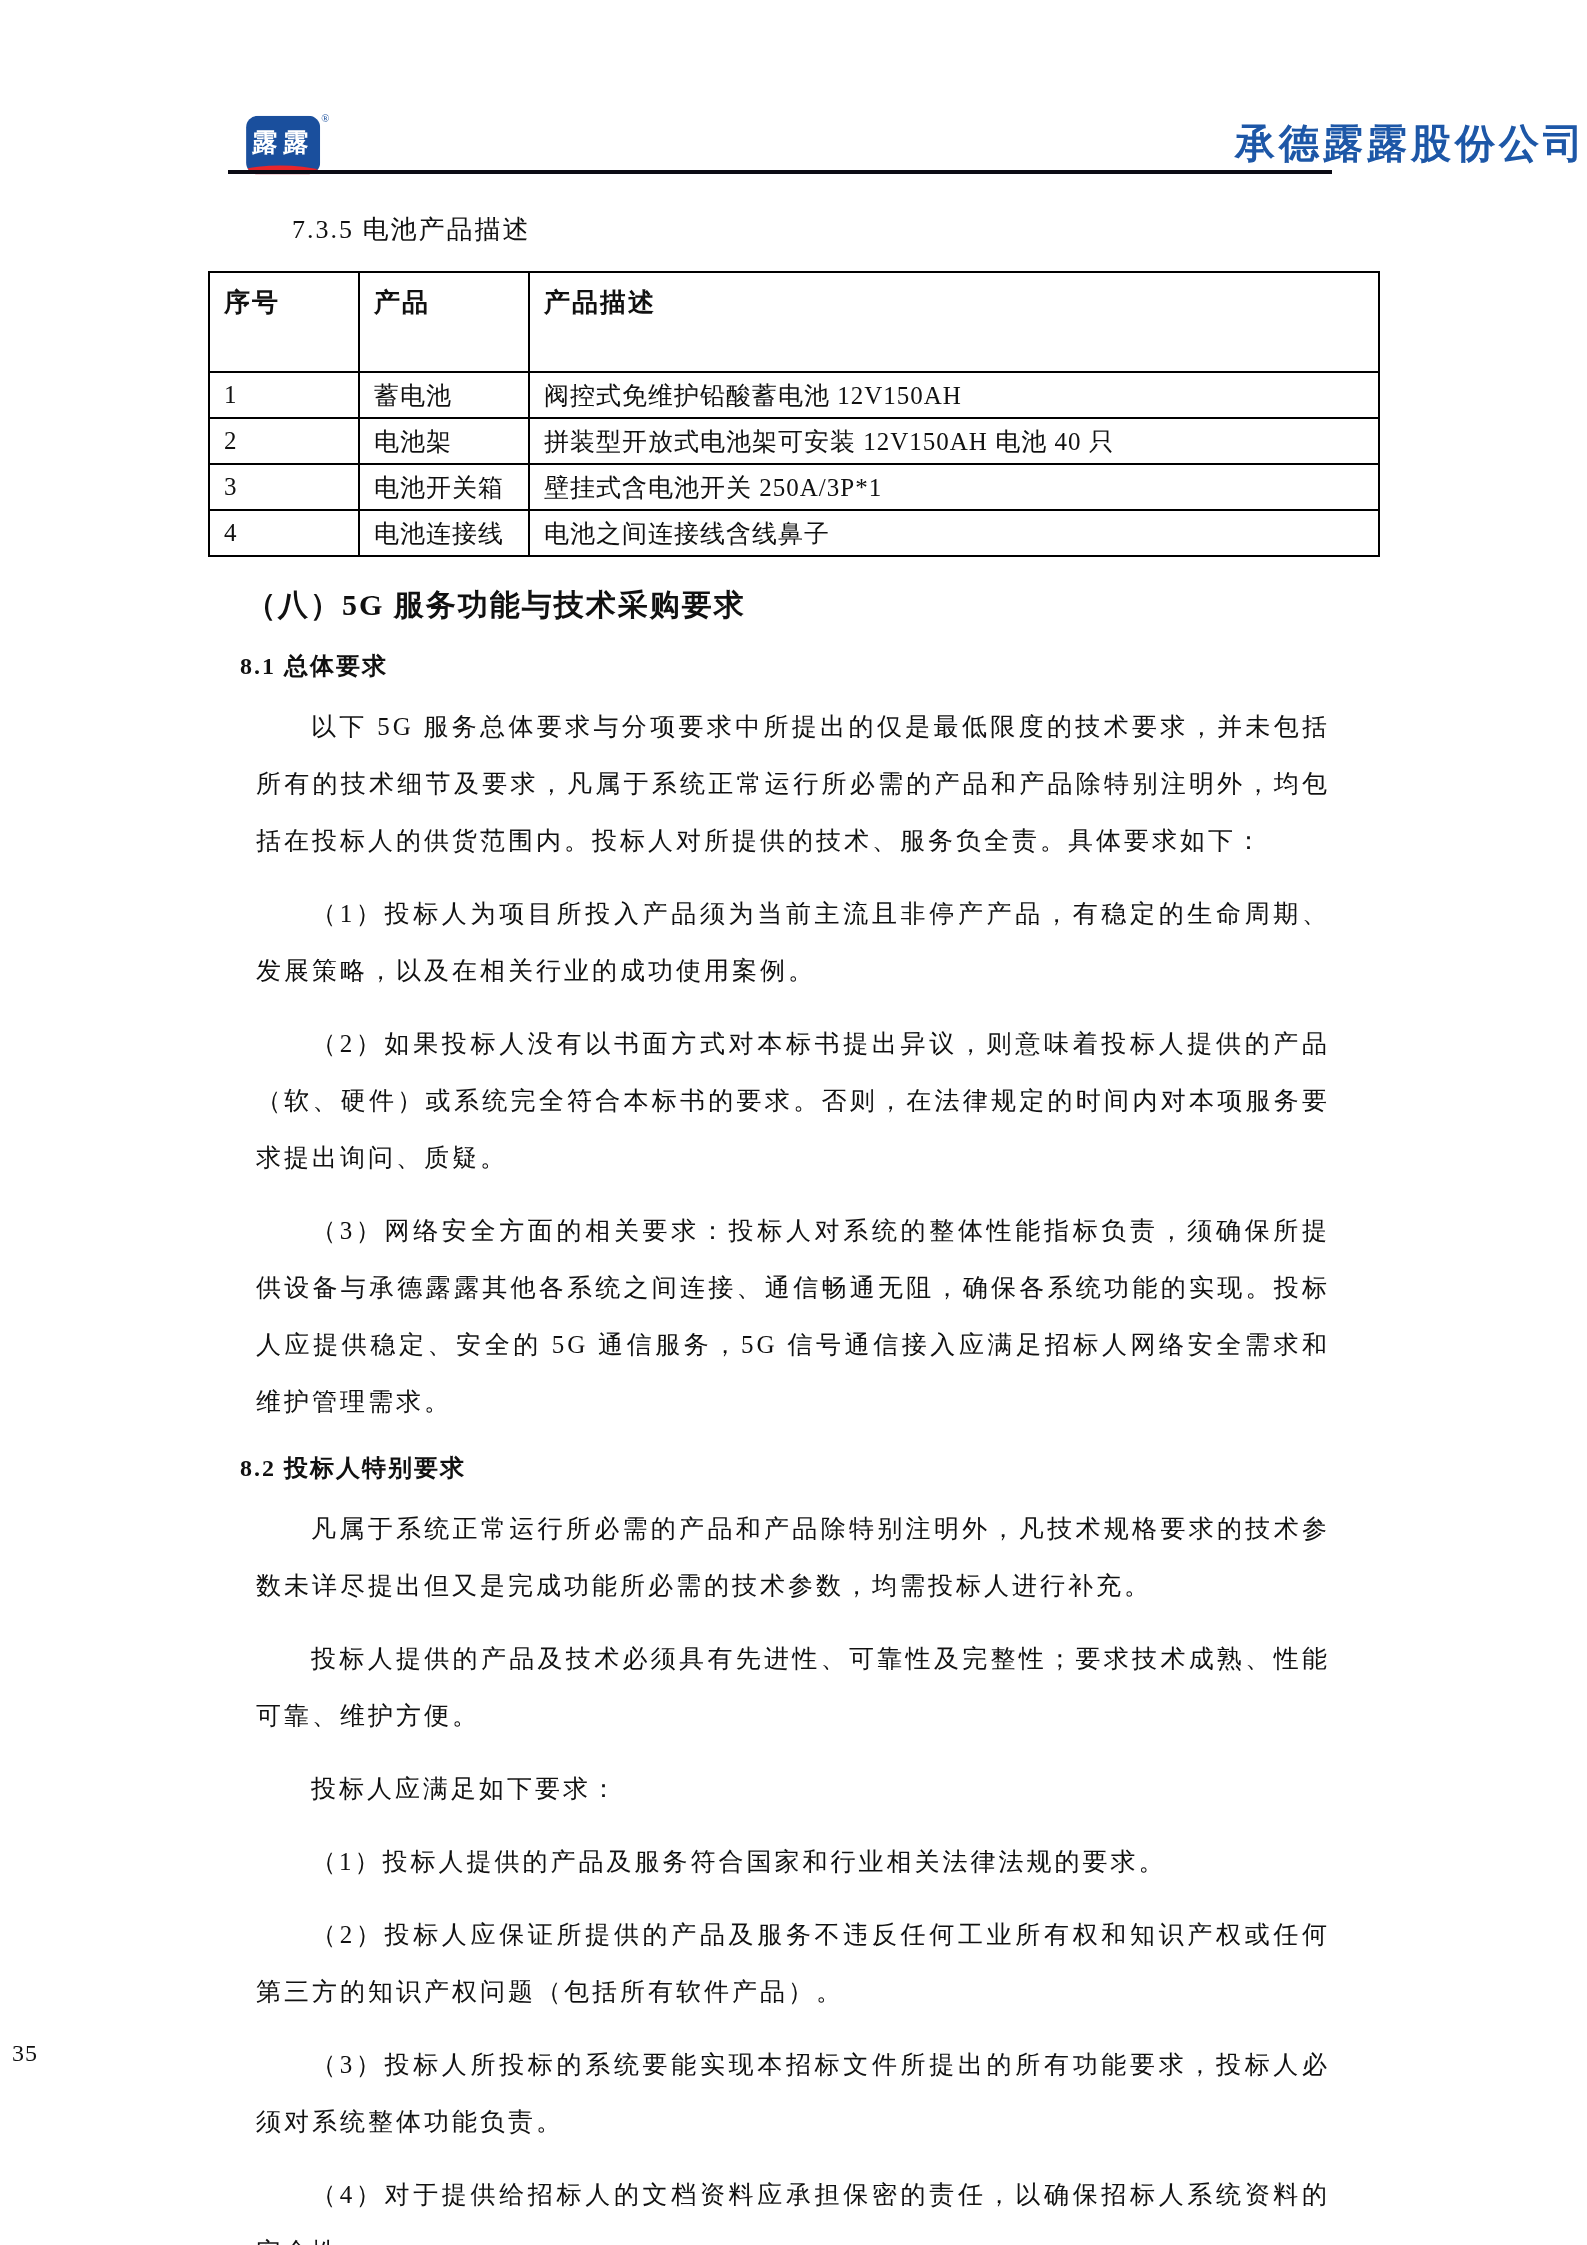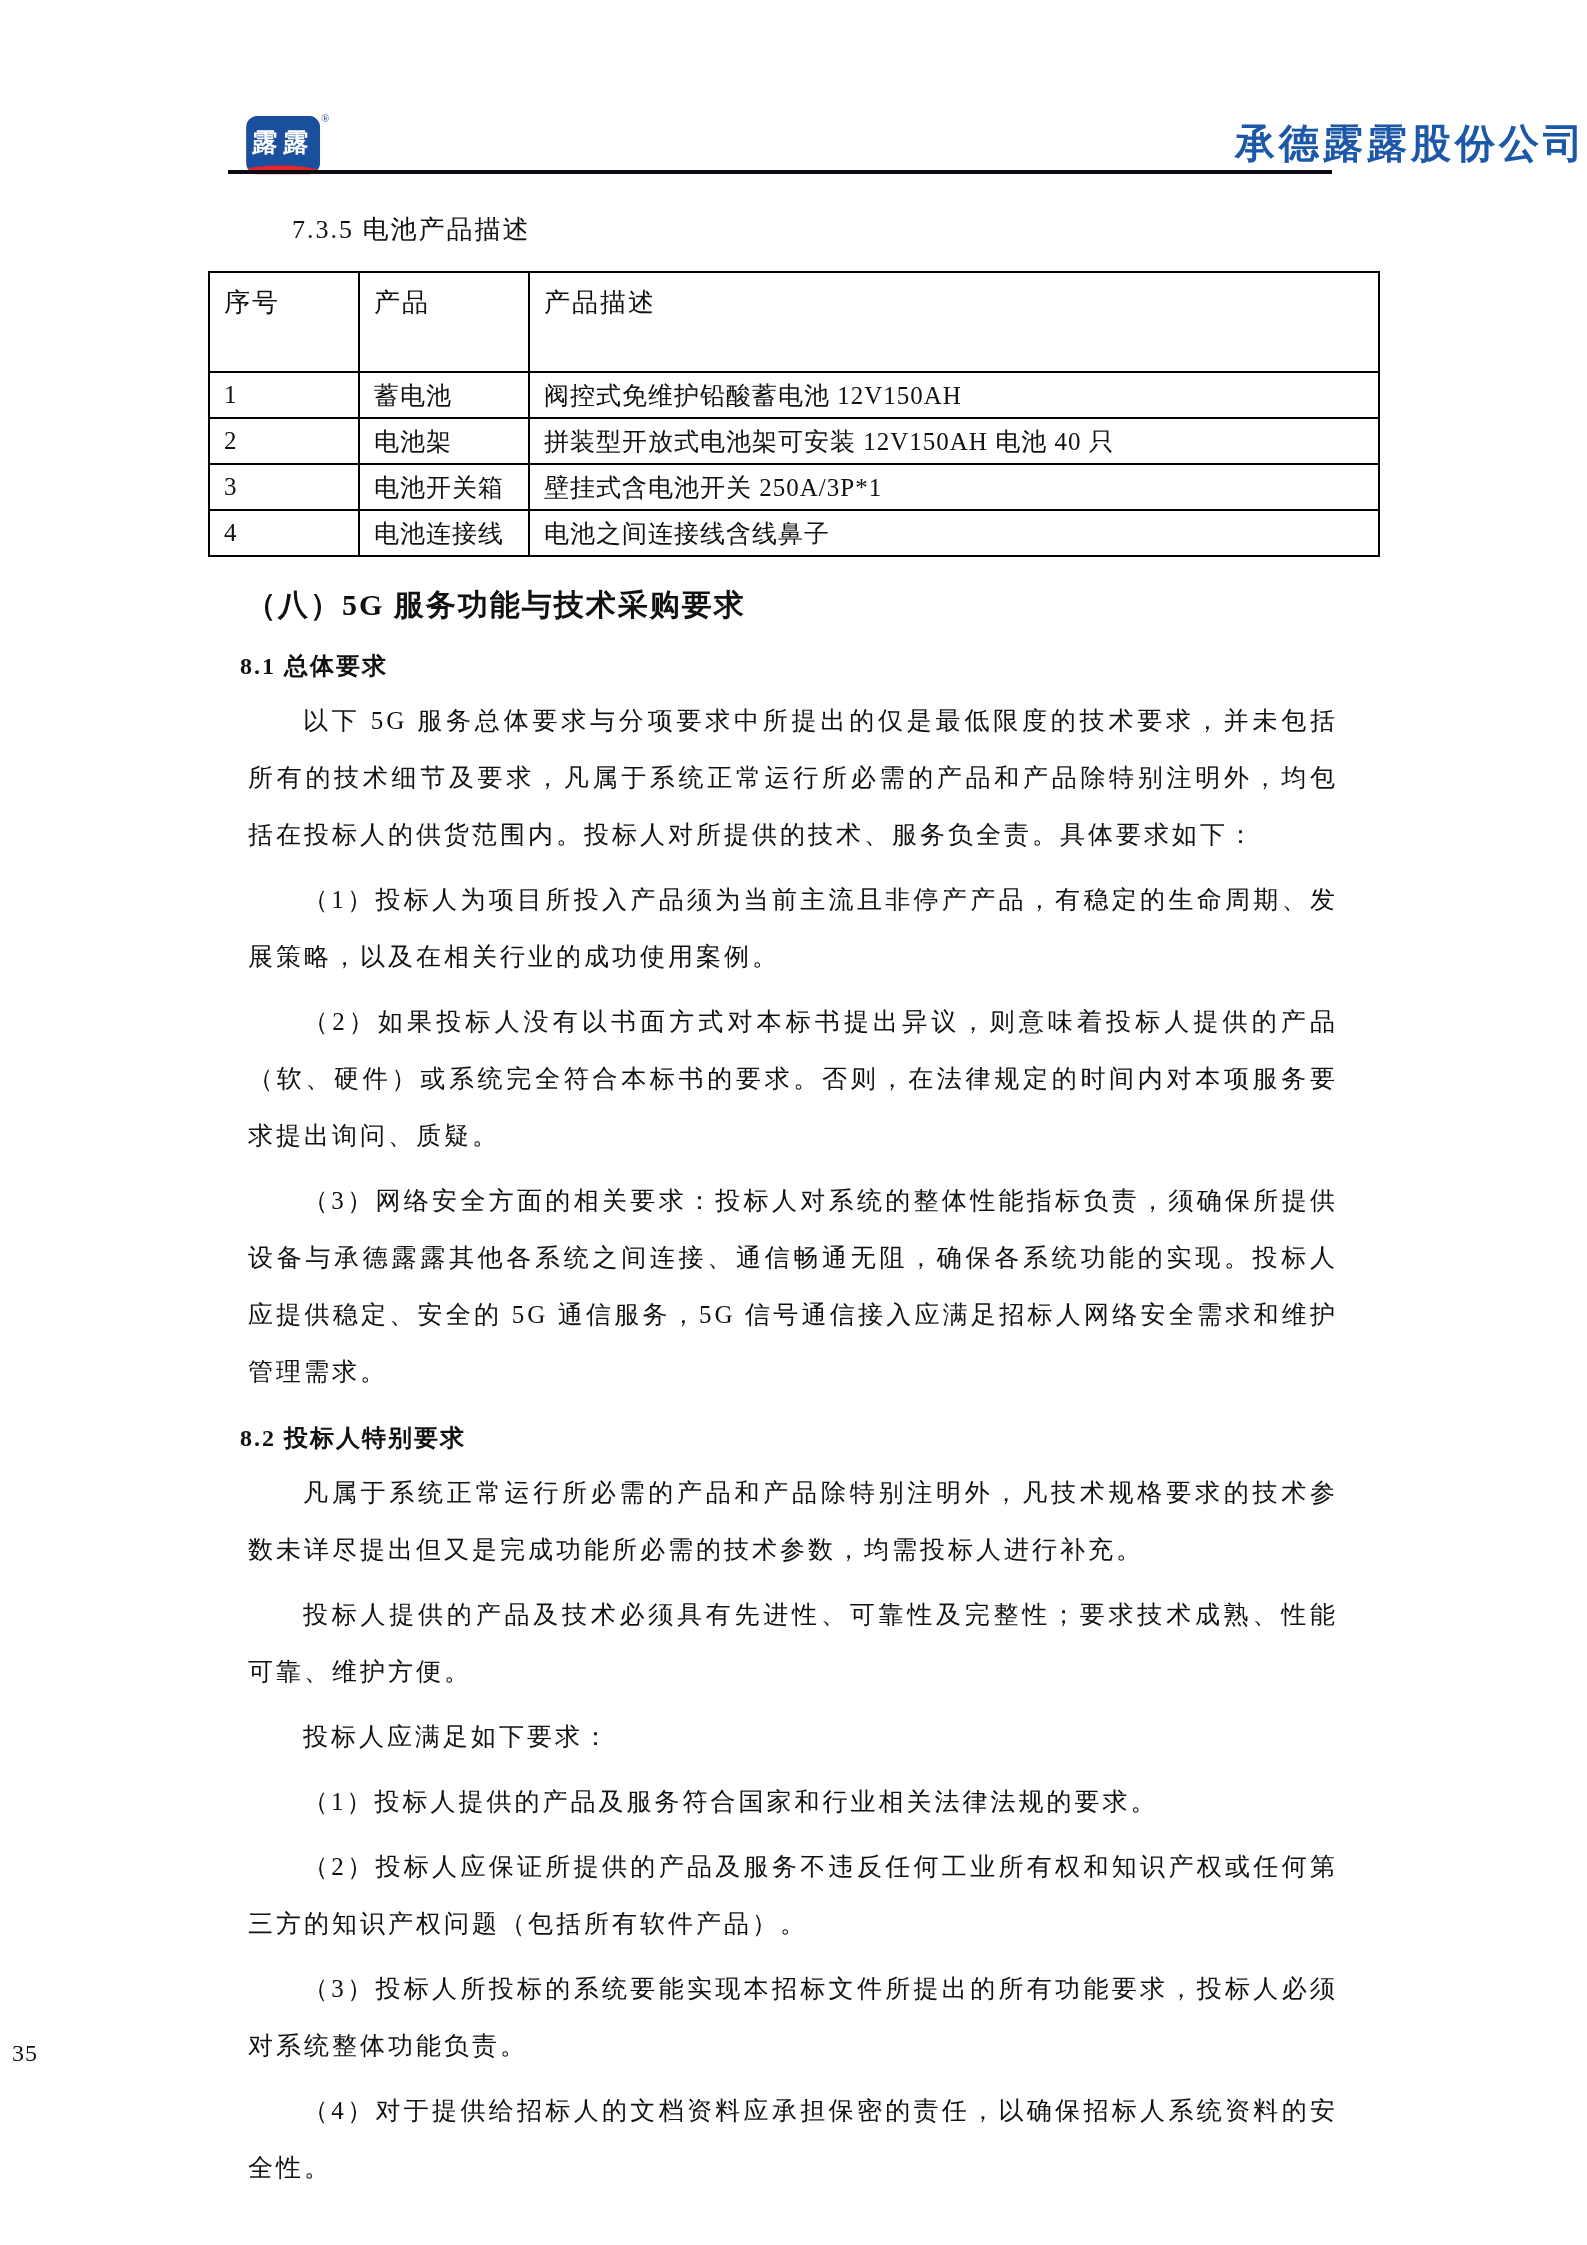--- a/index.html
+++ b/index.html
@@ -40,37 +40,37 @@
     font-size:25px;
   }
   table.battery th,table.battery td{
     border:2px solid #000;
     padding:0 0 0 14px;
     text-align:left;
     font-weight:normal;
   }
   table.battery th{
     height:86px;vertical-align:top;padding-top:12px;
-    font-weight:normal;font-size:26px;letter-spacing:2px;
+    font-weight:bold;font-size:26px;letter-spacing:2px;
   }
   table.battery td{height:44px;vertical-align:middle;letter-spacing:1px;}
   .col1{width:150px;} .col2{width:170px;} .col3{width:850px;}
   
   .h-sec8{
     margin:28px 0 0 6px;
     font-size:30px;font-weight:bold;letter-spacing:2px;
   }
   .h-sub{
     margin:24px 0 10px 0;
     font-size:24px;font-weight:bold;letter-spacing:2px;
   }
   .h-sub82{margin-top:22px;}
   
   .para-group p{
-    margin:8px;
+    margin:16px;
     font-size:25px;
     line-height:57px;
     letter-spacing:3px;
     text-indent:2.2em;
     text-align:justify;
     text-justify:inter-character;
   }
   
   .page-number{
     position:absolute;left:12px;top:2040px;width:100%;

